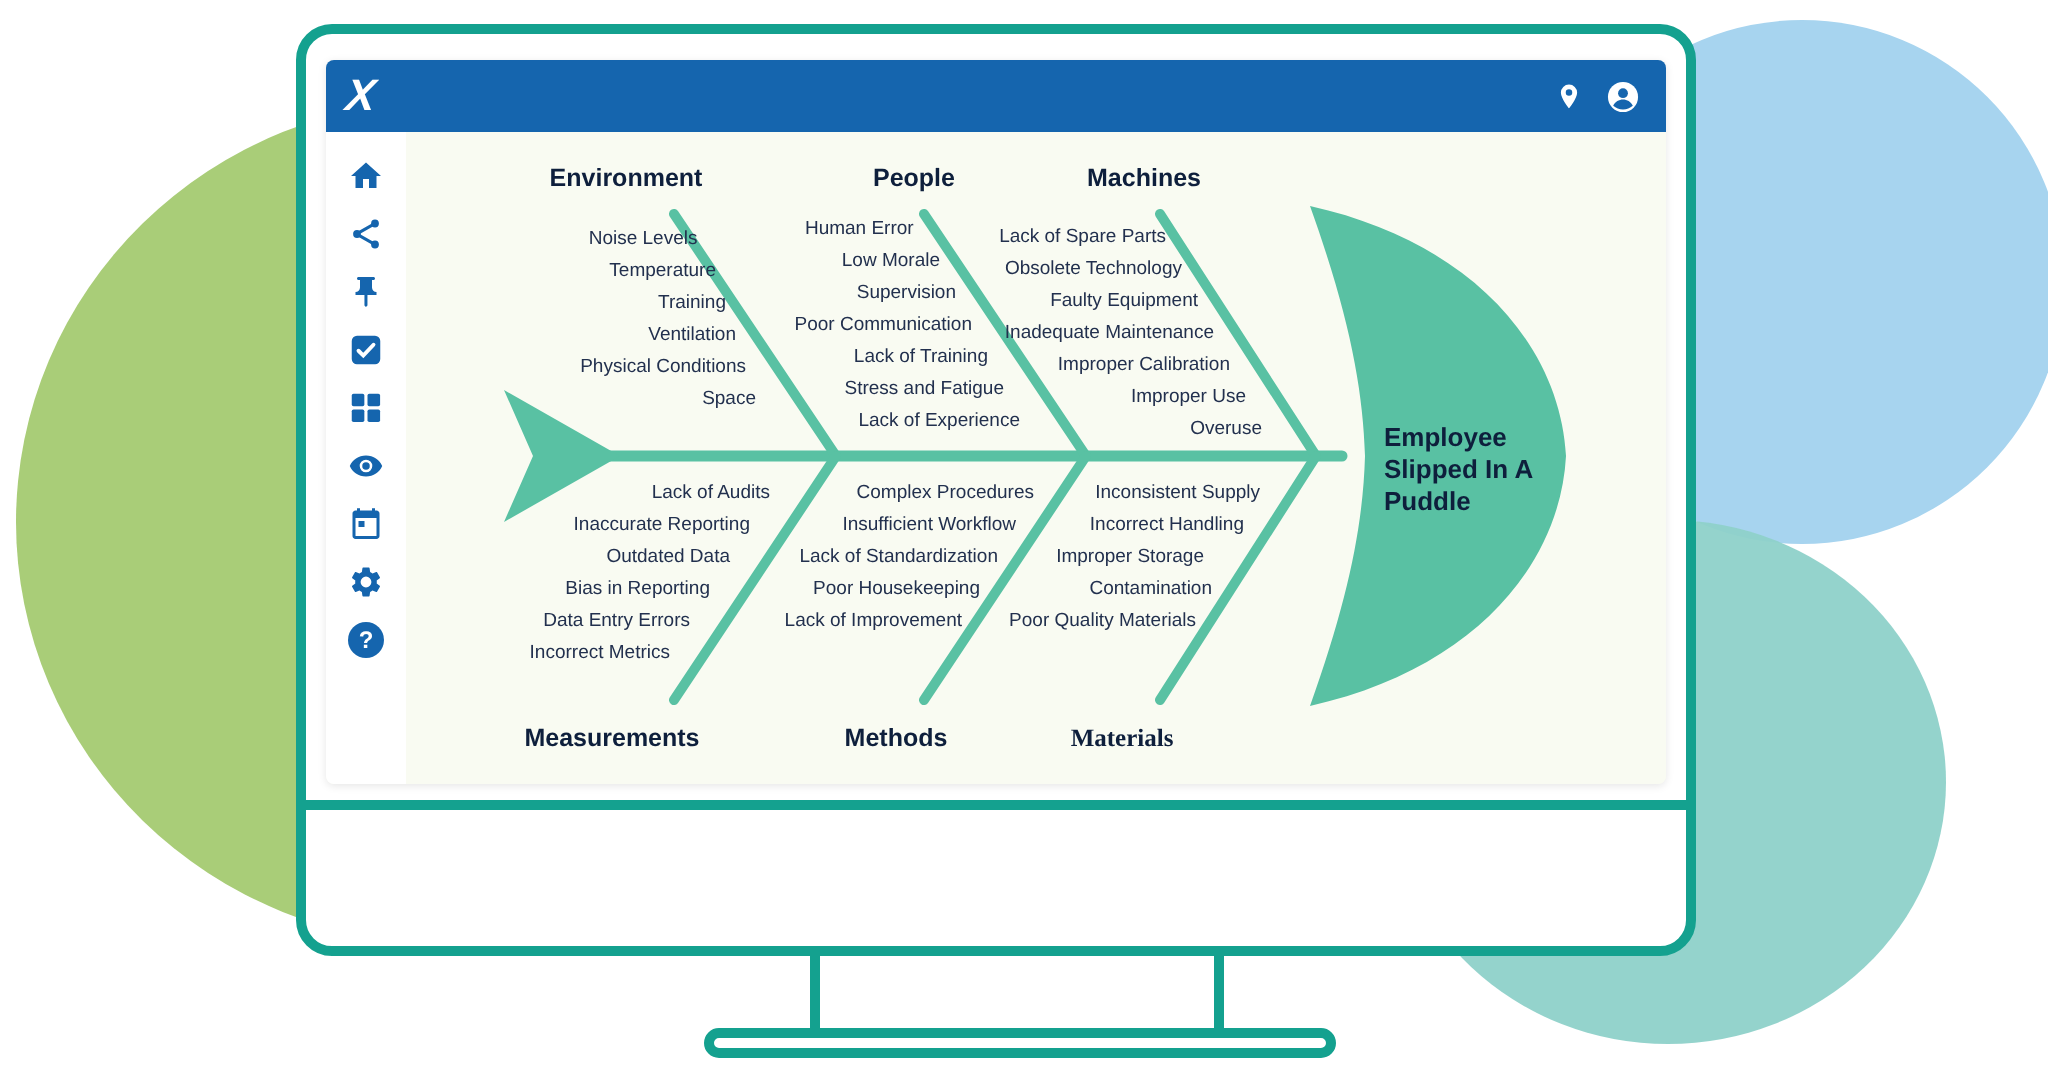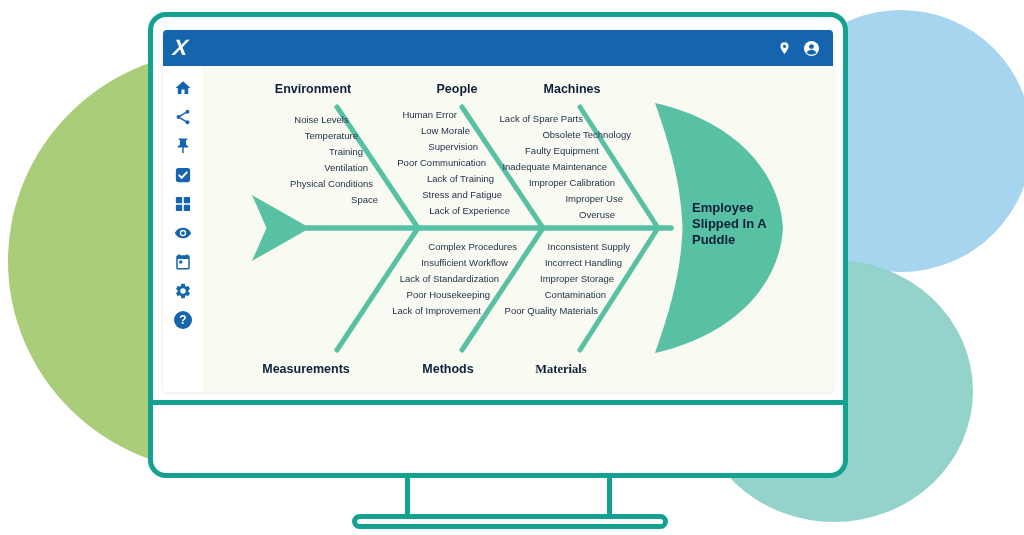--- a/index.html
+++ b/index.html
@@ -54,21 +54,21 @@
 
   .cause-list { position: absolute; text-align: right; }
   .cause { font-size: 9.5px; line-height: 16px; color: #22304e; white-space: nowrap; }
   .list-env   { right: 455px; top: 46px; }
   .list-people{ right: 323px; top: 41px; }
   .list-mach  { right: 202px; top: 45px; }
   .list-meas  { right: 448px; top: 173px; }
   .list-meth  { right: 316px; top: 173px; }
   .list-mat   { right: 203px; top: 173px; }
 
-  .effect-text { position: absolute; left: 489px; top: 134px; width: 84px;
+  .effect-text { position: absolute; left: 489px; top: 145px; width: 84px;
                  font-size: 13px; line-height: 16px; font-weight: 700; color: #0e1f3c; }
 </style>
 </head>
 <body>
 
 <div id="canvas">
 
   <div class="circle circle-green"></div>
   <div class="circle circle-blue"></div>
   <div class="circle circle-teal"></div>
@@ -188,40 +188,49 @@
             <div class="cause" style="margin-right: 40px;">Low Morale</div>
             <div class="cause" style="margin-right: 32px;">Supervision</div>
             <div class="cause" style="margin-right: 24px;">Poor Communication</div>
             <div class="cause" style="margin-right: 16px;">Lack of Training</div>
             <div class="cause" style="margin-right: 8px;">Stress and Fatigue</div>
             <div class="cause" style="margin-right: 0px;">Lack of Experience</div>
           </div>
         <div class="cause-list list-mach">
 
         <div class="cause" style="margin-right: 48px;">Lack of Spare Parts</div>
-            <div class="cause" style="">Obsolete Technology</div>
+            <div class="cause" style="margin-right: 40px;">Obsolete Technology</div>
             <div class="cause" style="margin-right: 32px;">Faulty Equipment</div>
             <div class="cause" style="margin-right: 24px;">Inadequate Maintenance</div>
             <div class="cause" style="margin-right: 16px;">Improper Calibration</div>
             <div class="cause" style="margin-right: 8px;">Improper Use</div>
-            <div class="cause" style="margin-right: 16px;">Overuse</div>
+            <div class="cause" style="margin-right: 0px;">Overuse</div>
+          </div>
+        <div class="cause-list list-meas">
+
+        <div class="cause" style="margin-right: 0px;">Lack of Audits</div>
+            <div class="cause" style="margin-right: 10px;">Inaccurate Reporting</div>
+            <div class="cause" style="margin-right: 20px;">Outdated Data</div>
+            <div class="cause" style="margin-right: 30px;">Bias in Reporting</div>
+            <div class="cause" style="margin-right: 40px;">Data Entry Errors</div>
+            <div class="cause" style="margin-right: 50px;">Incorrect Metrics</div>
           </div>
         <div class="cause-list list-meth">
 
         <div class="cause" style="margin-right: 0px;">Complex Procedures</div>
             <div class="cause" style="margin-right: 9px;">Insufficient Workflow</div>
             <div class="cause" style="margin-right: 18px;">Lack of Standardization</div>
             <div class="cause" style="margin-right: 27px;">Poor Housekeeping</div>
             <div class="cause" style="margin-right: 36px;">Lack of Improvement</div>
           </div>
         <div class="cause-list list-mat">
 
         <div class="cause" style="margin-right: 0px;">Inconsistent Supply</div>
             <div class="cause" style="margin-right: 8px;">Incorrect Handling</div>
-            <div class="cause" style="margin-right: 16px;">Improper Storage</div>
+            <div class="cause" style="margin-right: 28px;">Improper Storage</div>
             <div class="cause" style="margin-right: 24px;">Contamination</div>
             <div class="cause" style="margin-right: 32px;">Poor Quality Materials</div>
           </div>
 
         <div class="effect-text">Employee Slipped In A Puddle</div>
       </div>
 
     </div>
   </div>
 

